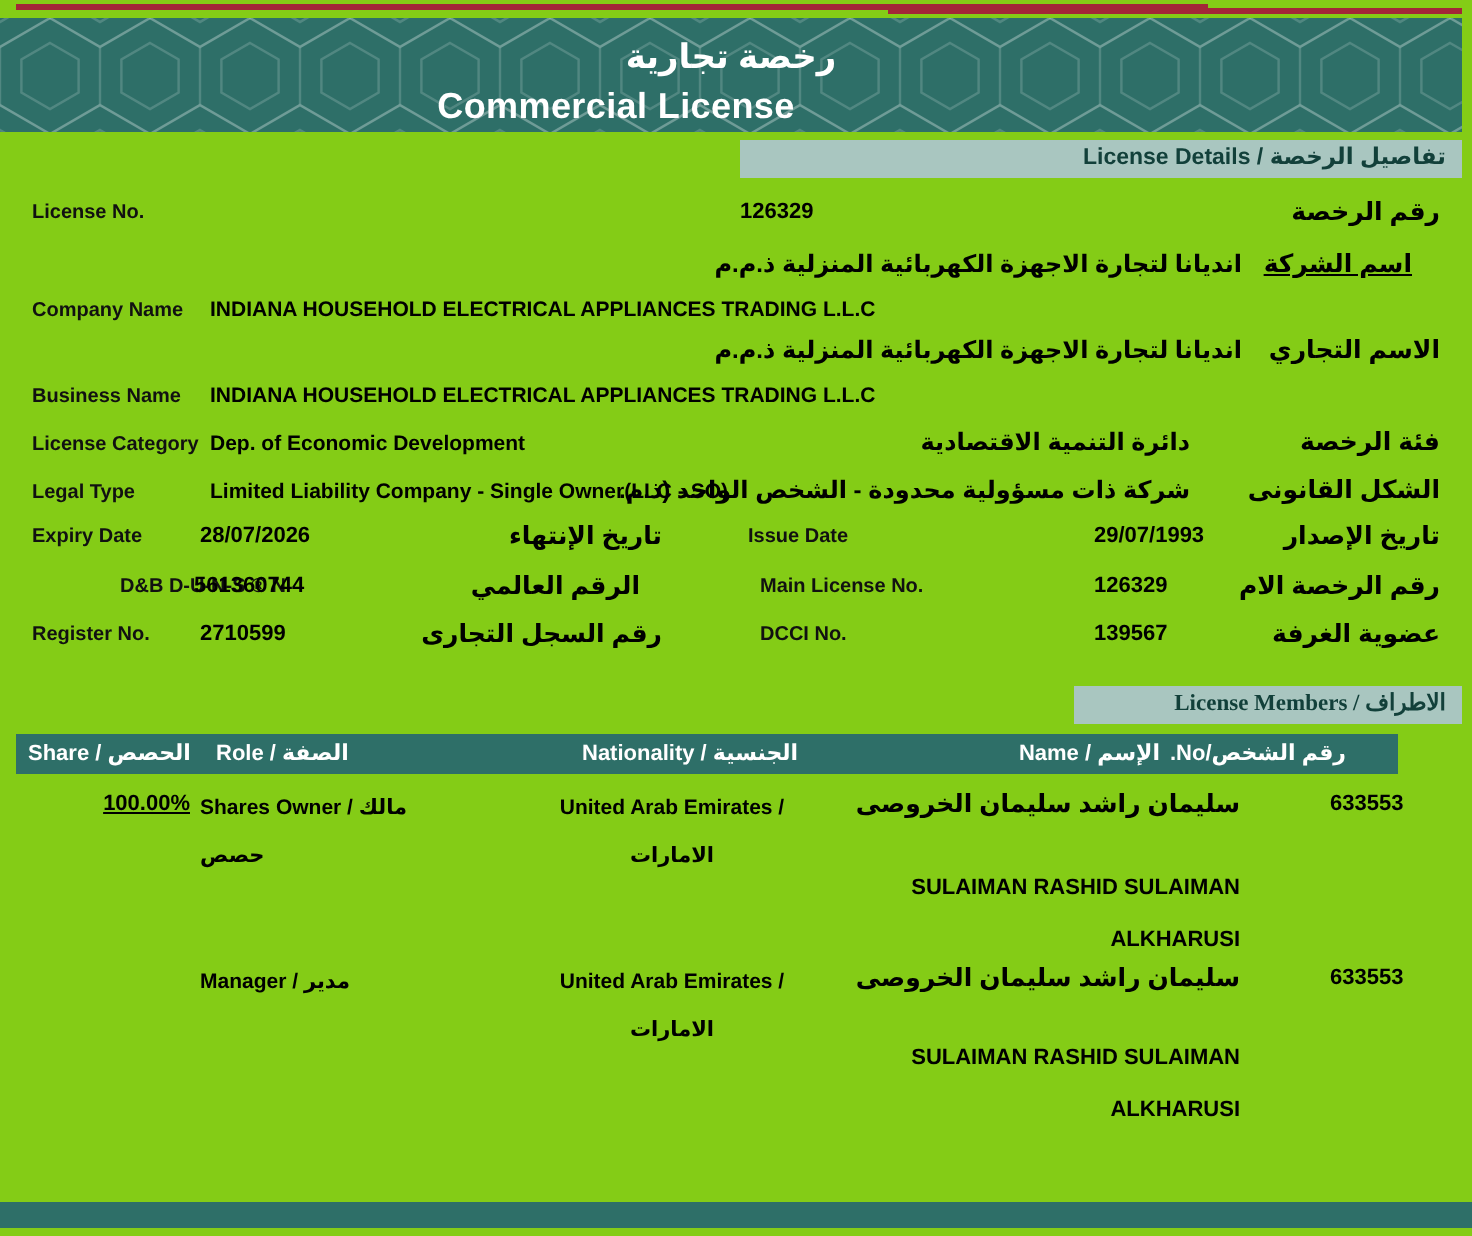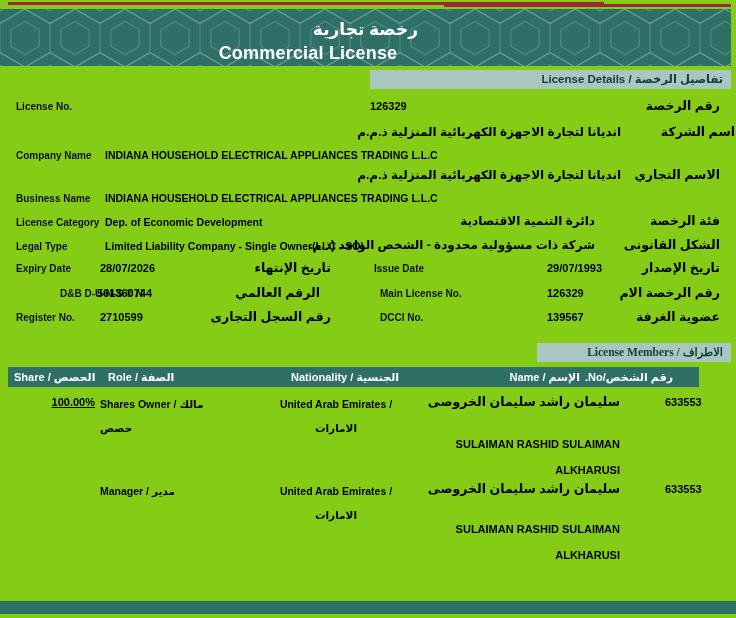--- a/index.html
+++ b/index.html
@@ -63,21 +63,21 @@
     <div class="title-en">Commercial License</div>
   </div>
 
   <div class="secbar" style="left:370px;top:70px;width:361px;">License Details / تفاصيل الرخصة</div>
 
   <div class="abs lbl" style="left:16px;top:101px;">License No.</div>
   <div class="abs num" style="left:370px;top:100px;">126329</div>
   <div class="abs arl" style="right:16px;top:98px;">رقم الرخصة</div>
 
   <div class="abs arv" style="right:115px;top:125px;">انديانا لتجارة الاجهزة الكهربائية المنزلية ذ.م.م</div>
-  <div class="abs arl" style="right:1px;top:124px;">اسم الشركة</div>
+  <div class="abs arl" style="right:30px;top:124px;text-decoration:underline;">اسم الشركة</div>
 
   <div class="abs lbl" style="left:16px;top:150px;">Company Name</div>
   <div class="abs val" style="left:105px;top:149px;">INDIANA HOUSEHOLD ELECTRICAL APPLIANCES TRADING L.L.C</div>
 
   <div class="abs arv" style="right:115px;top:168px;">انديانا لتجارة الاجهزة الكهربائية المنزلية ذ.م.م</div>
   <div class="abs arl" style="right:16px;top:167px;">الاسم التجاري</div>
 
   <div class="abs lbl" style="left:16px;top:193px;">Business Name</div>
   <div class="abs val" style="left:105px;top:192px;">INDIANA HOUSEHOLD ELECTRICAL APPLIANCES TRADING L.L.C</div>
 

